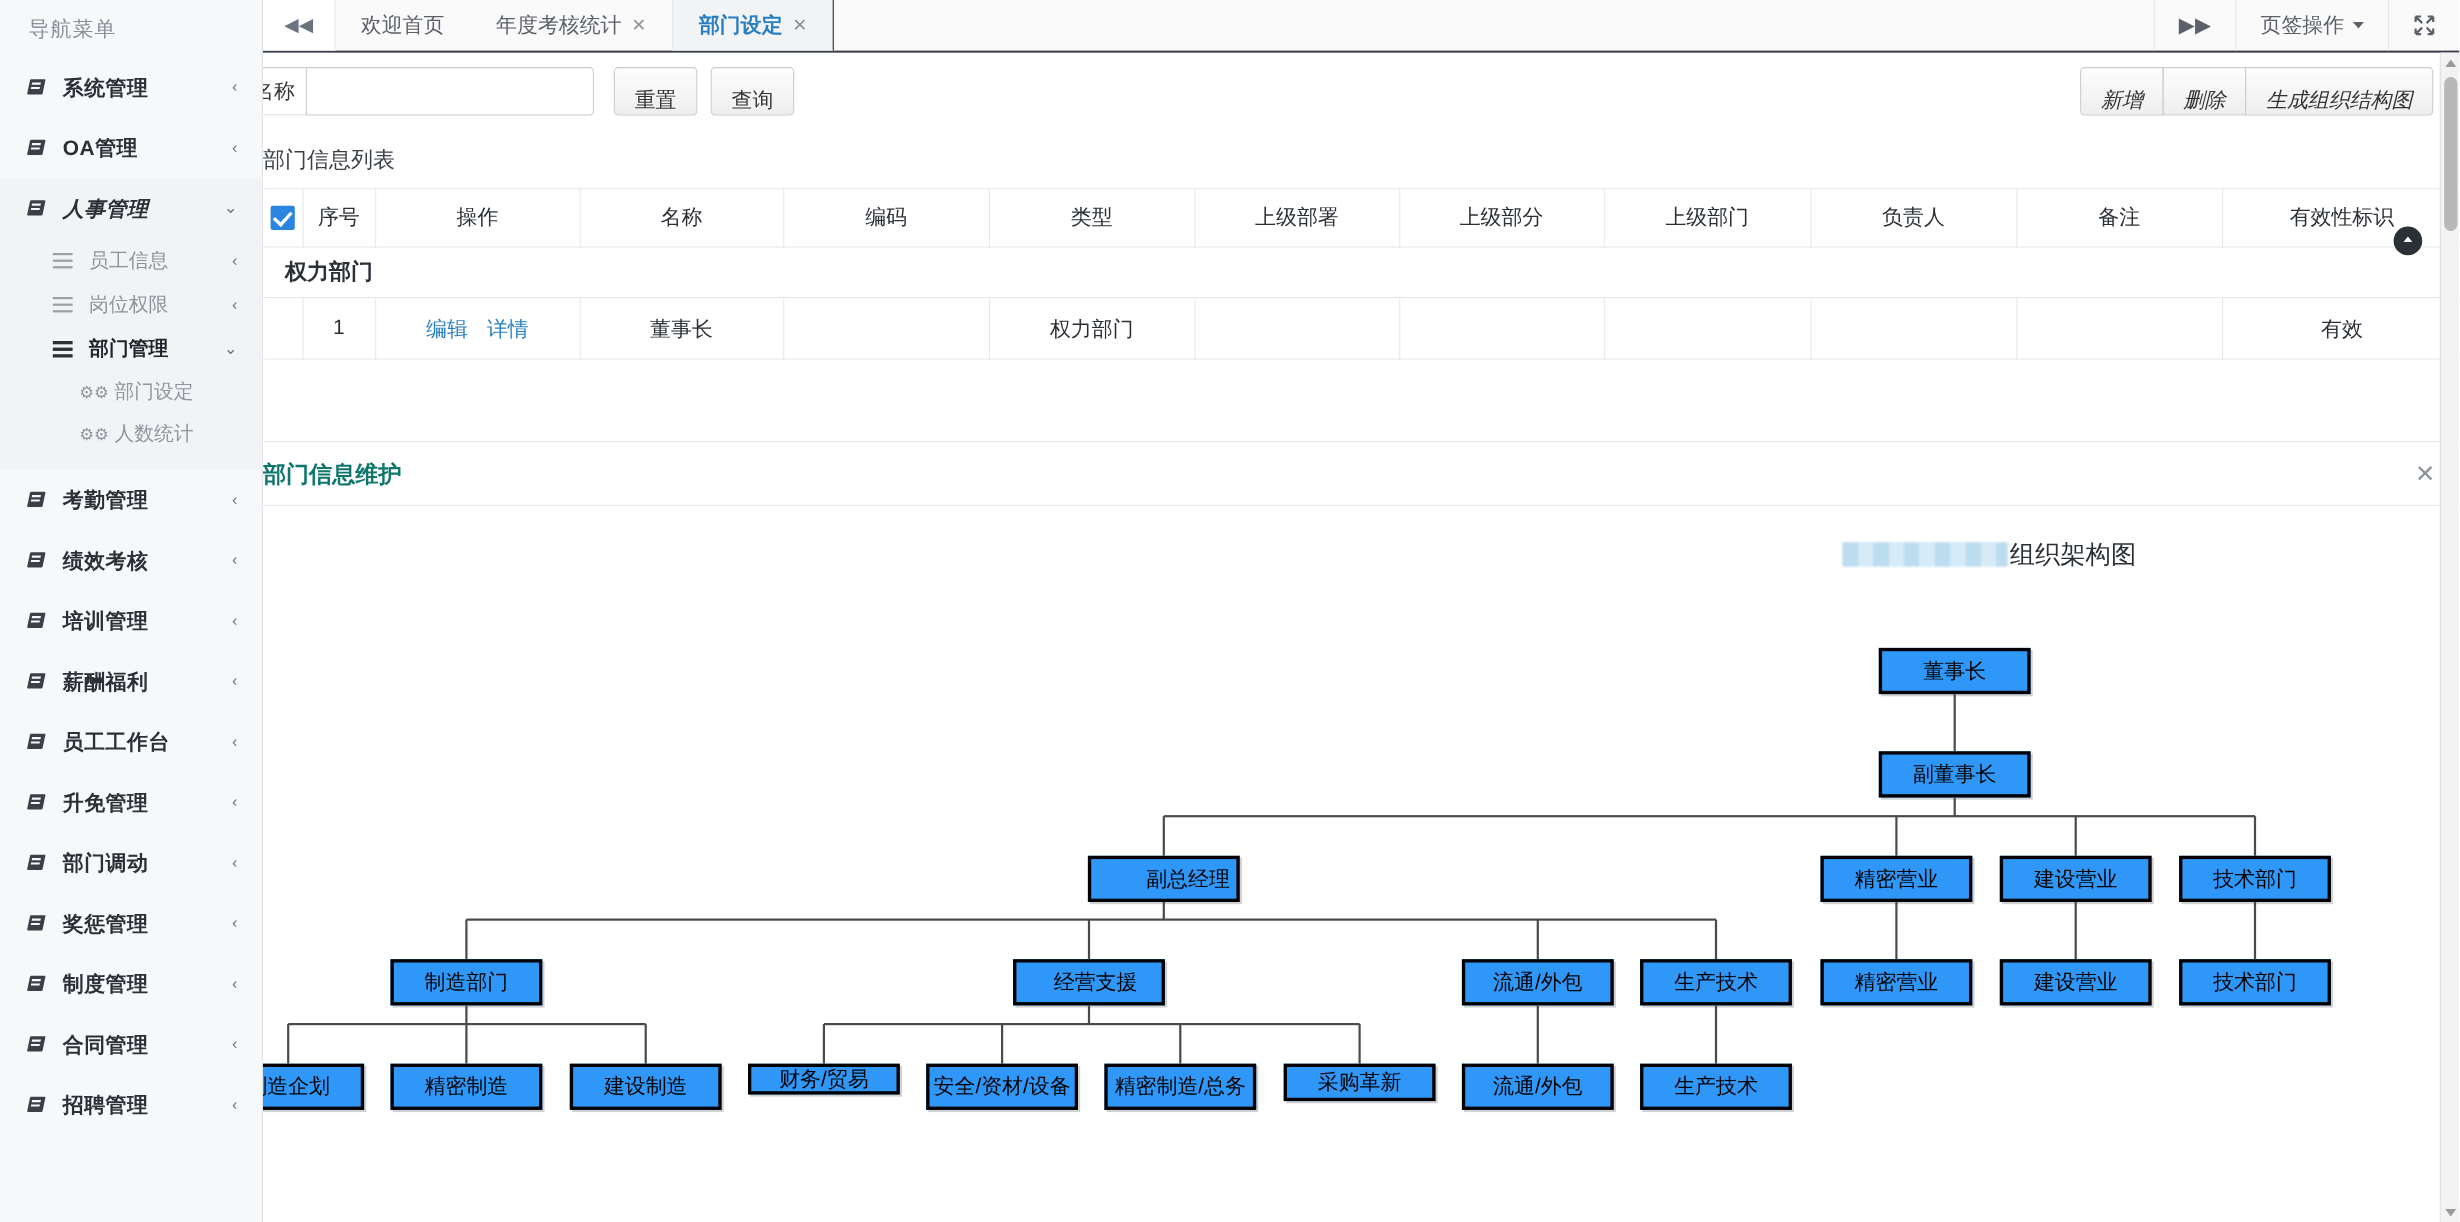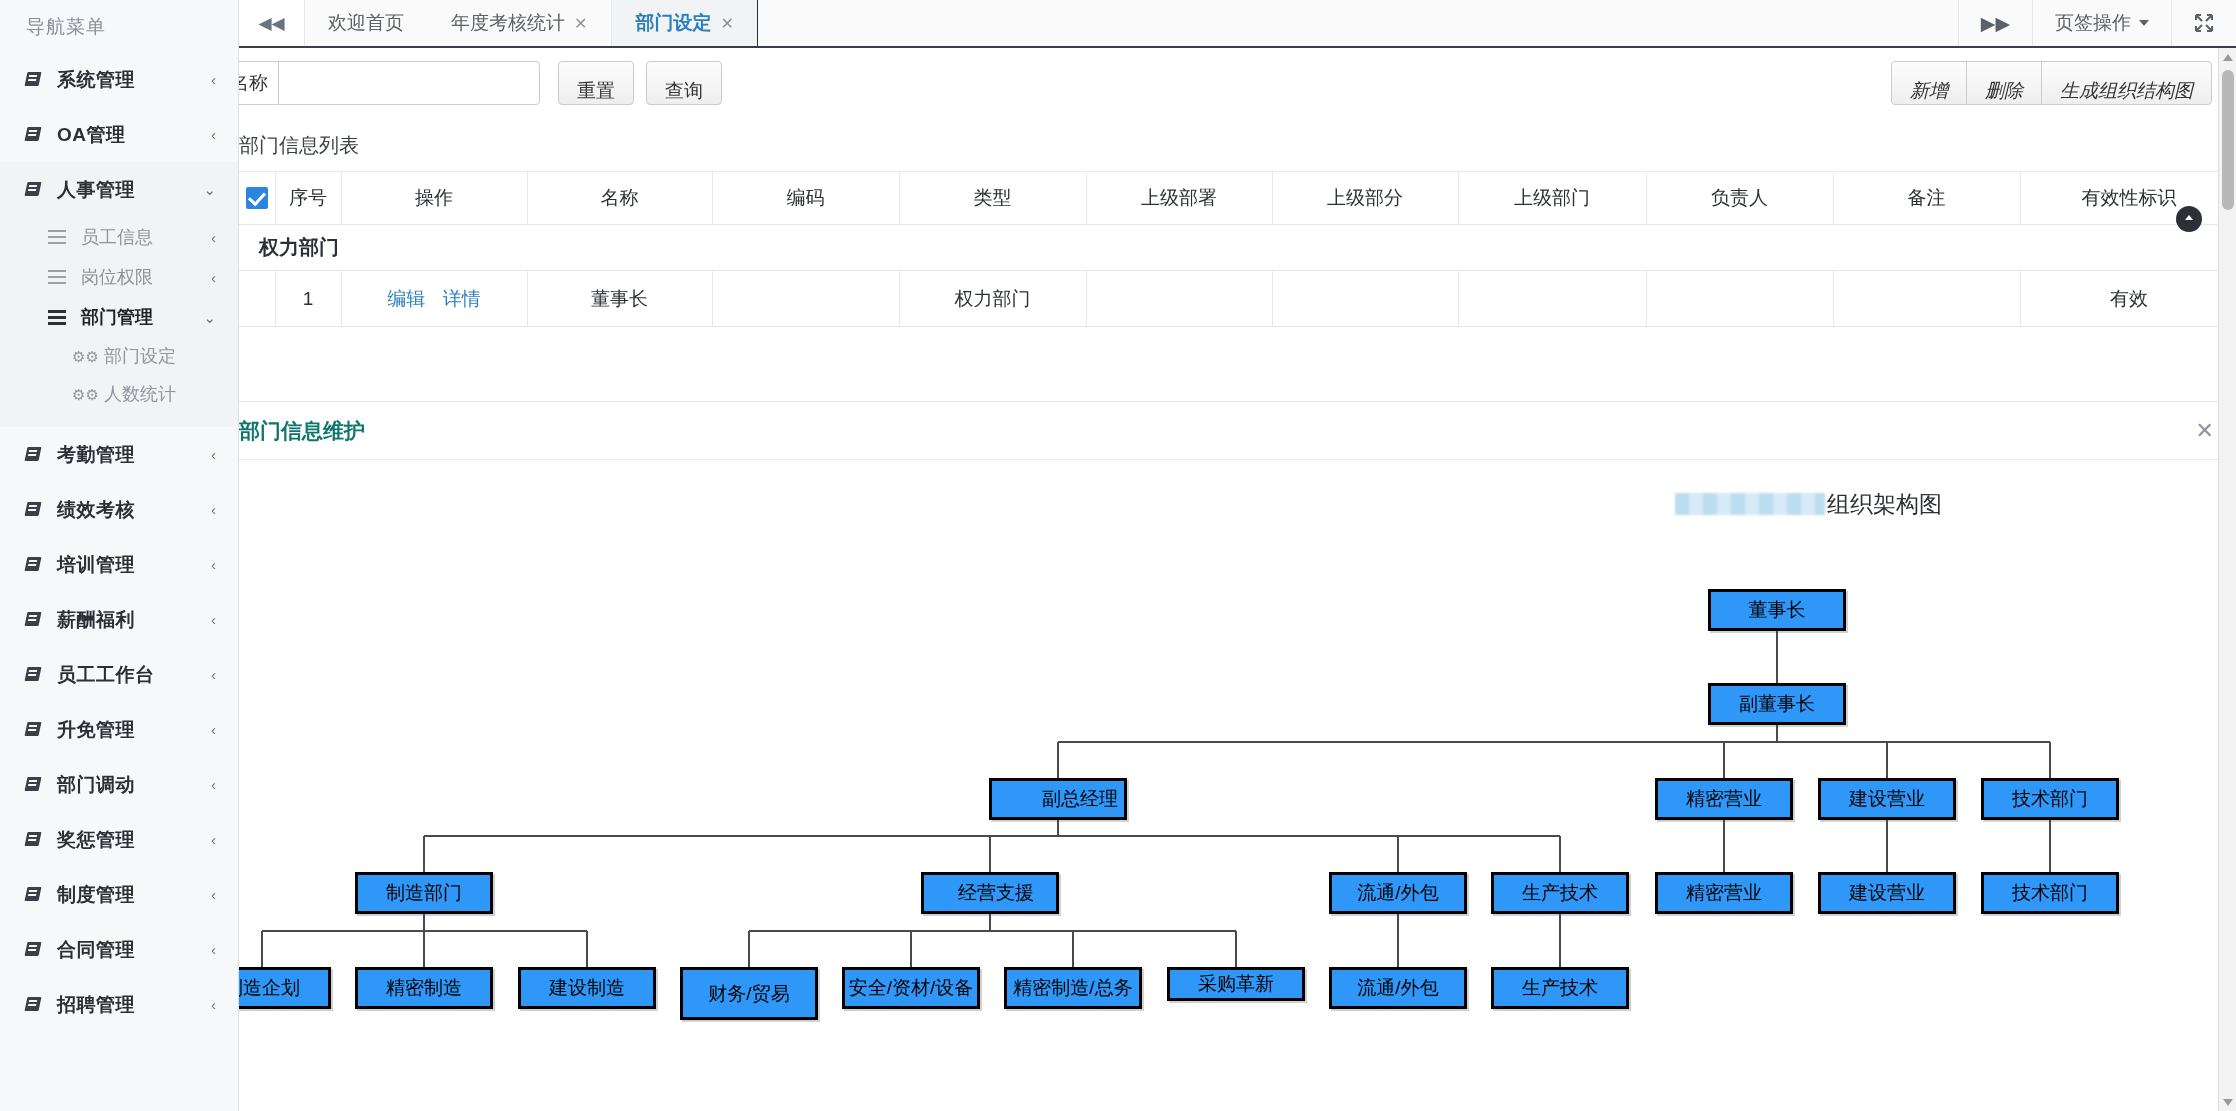--- a/index.html
+++ b/index.html
@@ -31,21 +31,21 @@
   .nav-item {
     display: flex; align-items: center;
     height: 55px;
     padding: 0 22px 0 26px;
     cursor: pointer;
     color: #2b2f36;
     font-size: 19px;
     font-weight: bold;
   }
   .nav-item .label { flex: 1; margin-left: 14px; letter-spacing: 0.5px;}
-  .nav-item.expanded { background: #f2f3f5; }
+  .nav-item.expanded { background: #f2f3f5; font-style: italic; }
   .nav-group-open { background: #f2f3f5; }
   .book-icon { width: 17px; height: 15px; position: relative; flex: 0 0 17px; }
   .book-icon::before {
     content:""; position:absolute; left:0; top:0;
     width: 14px; height: 14px;
     background: #3b4048;
     transform: skewX(-12deg);
     border-radius: 1px;
   }
   .book-icon::after {
@@ -585,21 +585,21 @@
               </div>
               <div class="node" style="left: -46px; top: 507px; width: 138px; height: 42px; background: rgb(46, 151, 247); border-color: rgb(0, 0, 0);">
                 <span>制造企划</span>
               </div>
               <div class="node" style="left: 116px; top: 507px; width: 138px; height: 42px; background: rgb(46, 151, 247); border-color: rgb(0, 0, 0);">
                 <span>精密制造</span>
               </div>
               <div class="node" style="left: 279px; top: 507px; width: 138px; height: 42px; background: rgb(46, 151, 247); border-color: rgb(0, 0, 0);">
                 <span>建设制造</span>
               </div>
-              <div class="node" style="left: 441px; top: 507px; width: 138px; height: 53px; background: rgb(46, 151, 247); border-color: rgb(0, 0, 0);">
+              <div class="node" style="left: 441px; top: 507px; width: 138px; height: 28px; background: rgb(46, 151, 247); border-color: rgb(0, 0, 0);">
                 <span>财务/贸易</span>
               </div>
               <div class="node" style="left: 603px; top: 507px; width: 138px; height: 42px; background: rgb(46, 151, 247); border-color: rgb(0, 0, 0);">
                 <span>安全/资材/设备</span>
               </div>
               <div class="node" style="left: 765px; top: 507px; width: 138px; height: 42px; background: rgb(46, 151, 247); border-color: rgb(0, 0, 0);">
                 <span>精密制造/总务</span>
               </div>
               <div class="node" style="left: 928px; top: 507px; width: 138px; height: 34px; background: rgb(46, 151, 247); border-color: rgb(0, 0, 0);">
                 <span>采购革新</span>

